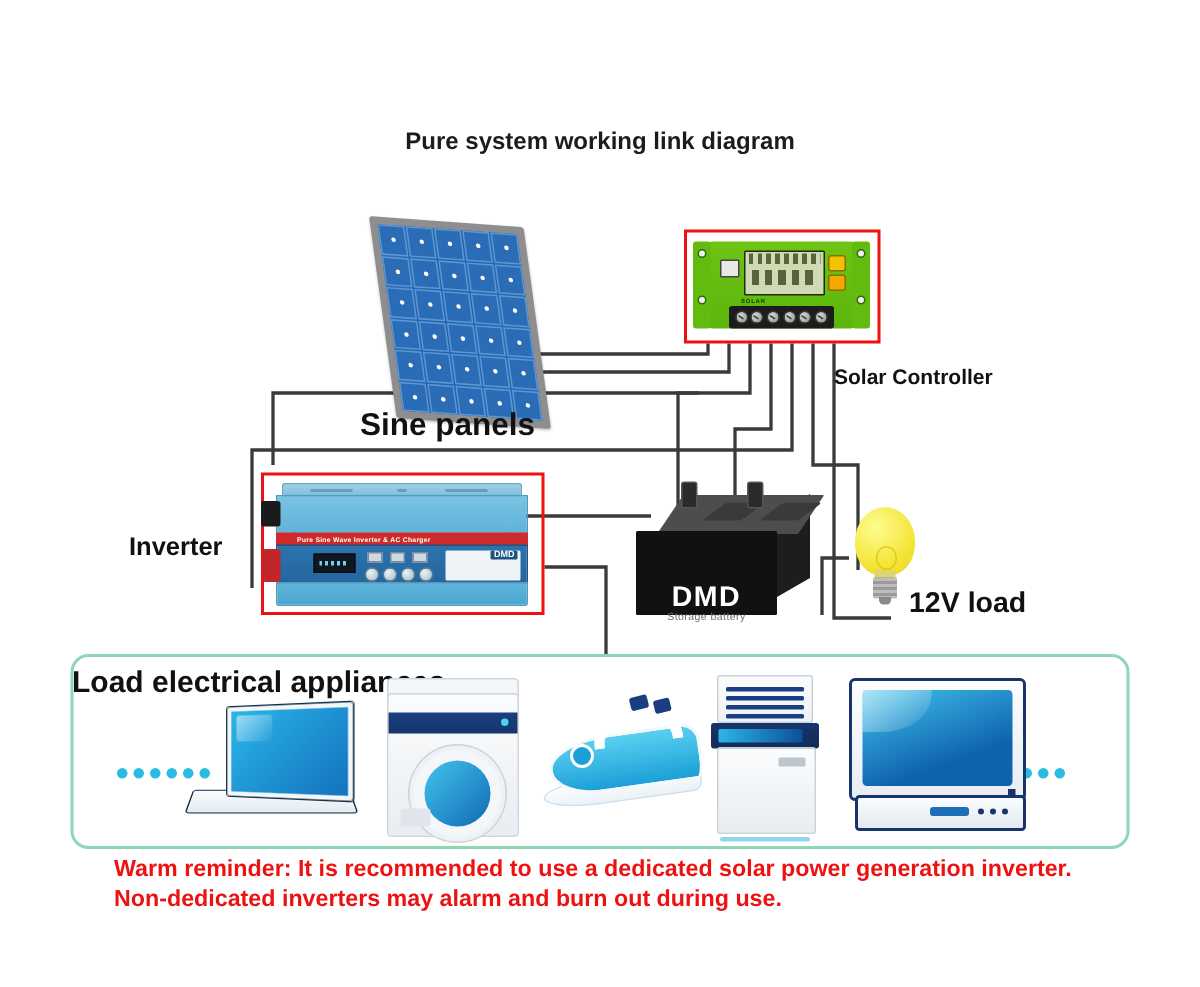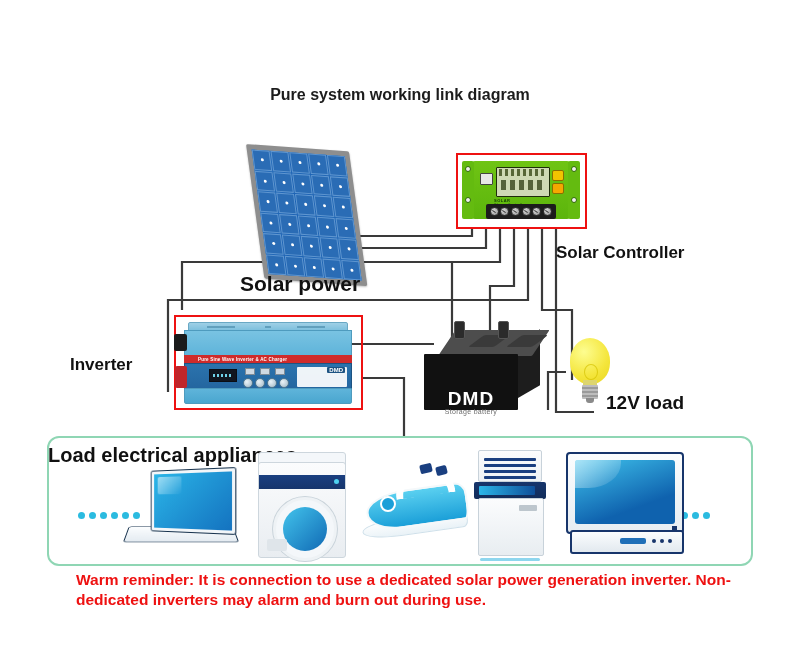--- a/index.html
+++ b/index.html
@@ -27,22 +27,22 @@
   }
 
   
   .lbl{
     position:absolute;
     font-weight:bold;
     color:#111;
     white-space:nowrap;
   }
   .lbl-solar-panels{left:240px;top:272px;font-size:21px;}
-  .lbl-solar-controller{left:556px;top:243px;font-size:17px;}
-  .lbl-inverter{left:70px;top:355px;font-size:17px;}
+  .lbl-solar-controller{left:556px;top:243px;font-size:14px;}
+  .lbl-inverter{left:86px;top:355px;font-size:17px;}
   .lbl-12v{left:606px;top:392px;font-size:19px;}
   .lbl-load-appl{left:48px;top:444px;font-size:20px;}
 
   
   #wires{position:absolute;left:0;top:0;width:800px;height:658px;}
 
   
   .panel-wrap{
     position:absolute;left:246px;top:144px;width:150px;height:140px;
   }
@@ -532,21 +532,21 @@
           <div class="cell"></div>
           <div class="cell"></div>
           <div class="cell"></div>
           <div class="cell"></div>
           <div class="cell"></div>
           <div class="cell"></div>
           <div class="cell"></div>
         </div>
     </div>
   </div>
-  <div class="lbl lbl-solar-panels">Solar power</div>
+  <div class="lbl lbl-solar-panels">Sine panels</div>
 
   <div class="ctrl-redbox"></div>
   <div class="ctrl-body">
     <div class="ctrl-earL"></div>
     <div class="ctrl-earR"></div>
     <div class="ctrl-usb"></div>
     <div class="ctrl-lcd">
       <div class="l1"></div>
         <div class="l2"></div>
     </div>
@@ -682,15 +682,15 @@
     </div>
     <div class="tv-base">
       <div class="tv-knobs">
           <i></i>
           <i></i>
           <i></i>
         </div>
     </div>
   </div>
 
-  <div class="warn">Warm reminder: It is connection to use a dedicated solar power generation inverter. Non-dedicated inverters may alarm and burn out during use.</div>
+  <div class="warn">Warm reminder: It is recommended to use a dedicated solar power generation inverter. Non-dedicated inverters may alarm and burn out during use.</div>
 
 </div>
 
 </body></html>

